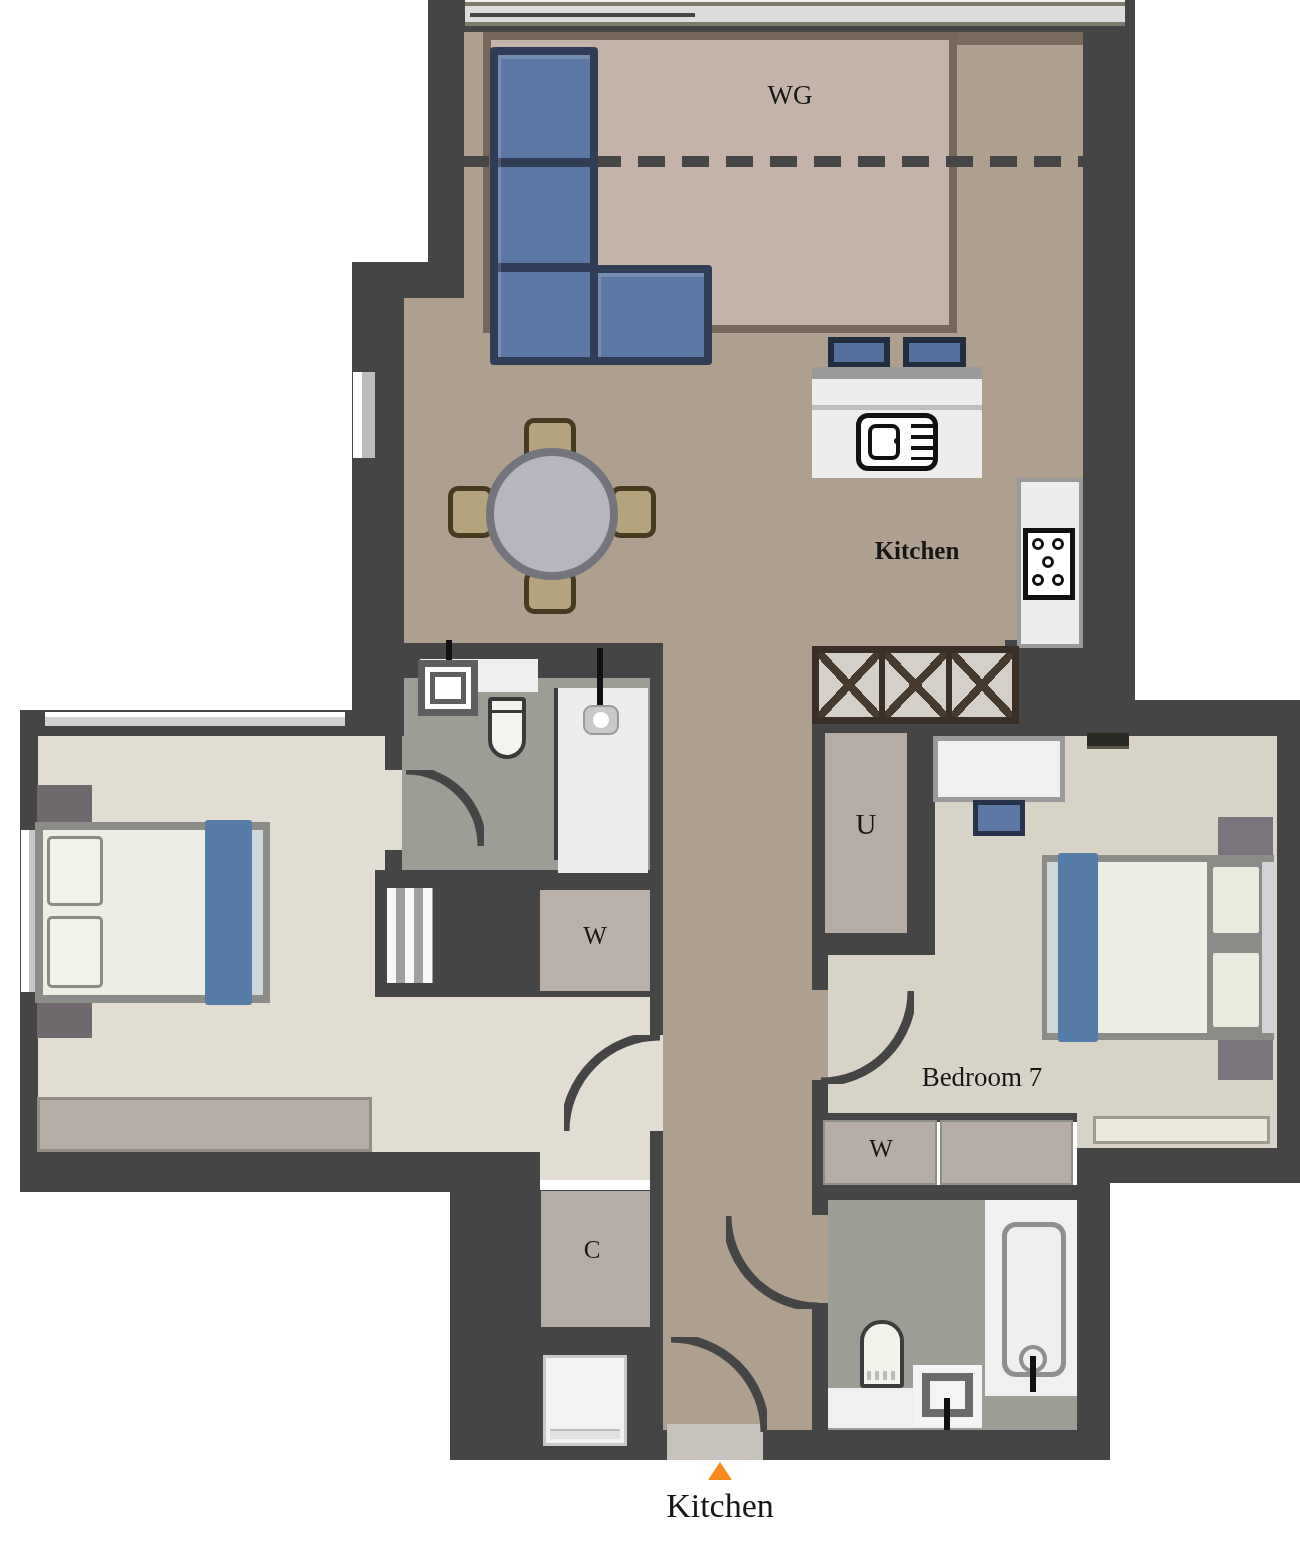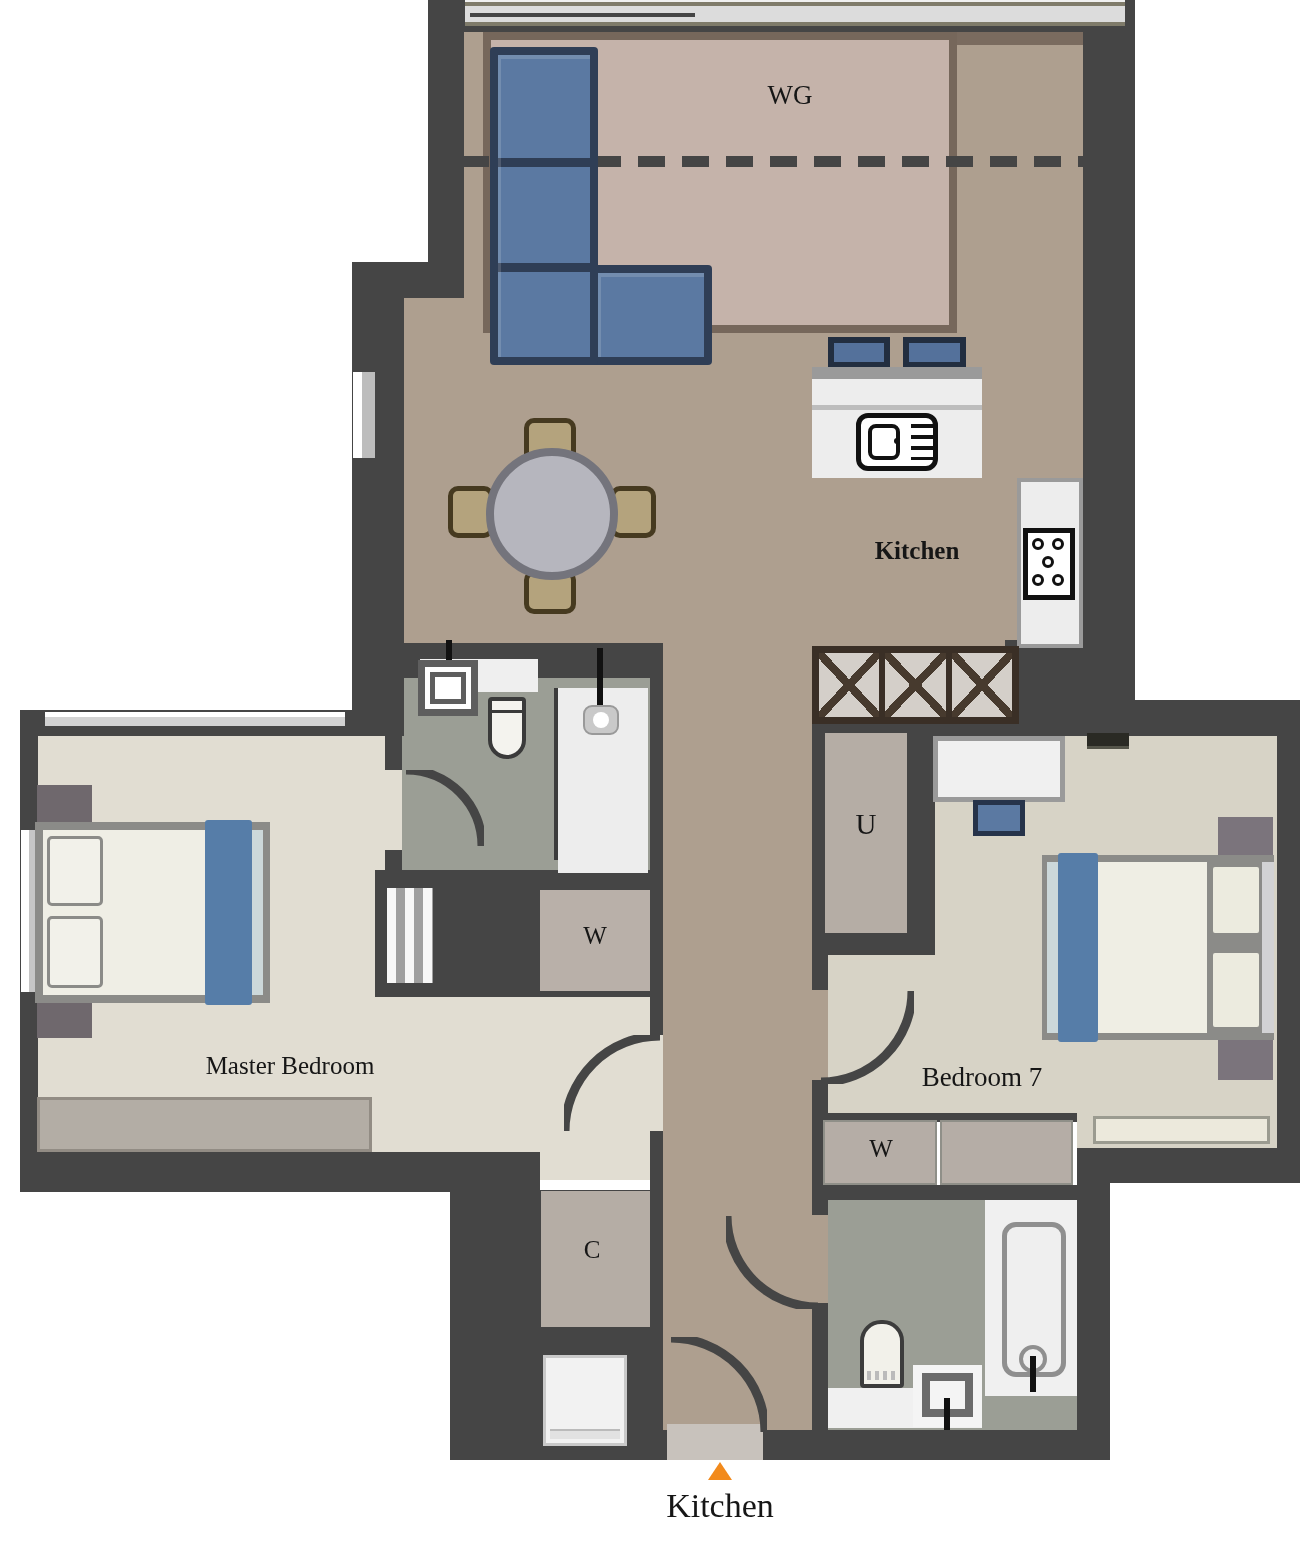--- a/index.html
+++ b/index.html
@@ -179,19 +179,18 @@
     </svg>
 
   <div class="a" style="left:708px;top:1462px;width:0;height:0;border-left:12px solid rgba(0,0,0,0);border-right:12px solid rgba(0,0,0,0);border-bottom:18px solid #f28a1c;"></div>
 
   <div class="lbl" style="left:690px;top:80px;width:200px;font-size:27px;">WG</div>
   <div class="lbl" style="left:665px;top:192px;width:300px;font-size:27px;line-height:1.3;">
   </div>
   <div class="lbl" style="left:817px;top:537px;width:200px;font-size:25px;font-weight:bold;">Kitchen</div>
   <div class="lbl" style="left:816px;top:808px;width:100px;font-size:29px;">U</div>
   <div class="lbl" style="left:545px;top:922px;width:100px;font-size:25px;">W</div>
-  <div class="lbl" style="left:140px;top:1052px;width:300px;font-size:25px;">Master Bedroom</div>
   <div class="lbl" style="left:857px;top:1062px;width:250px;font-size:27px;">Bedroom 7</div>
   <div class="lbl" style="left:831px;top:1135px;width:100px;font-size:25px;">W</div>
   <div class="lbl" style="left:542px;top:1236px;width:100px;font-size:25px;">C</div>
   <div class="lbl" style="left:570px;top:1487px;width:300px;font-size:34px;">Kitchen</div>
 
 </div>
 
 </body></html>

